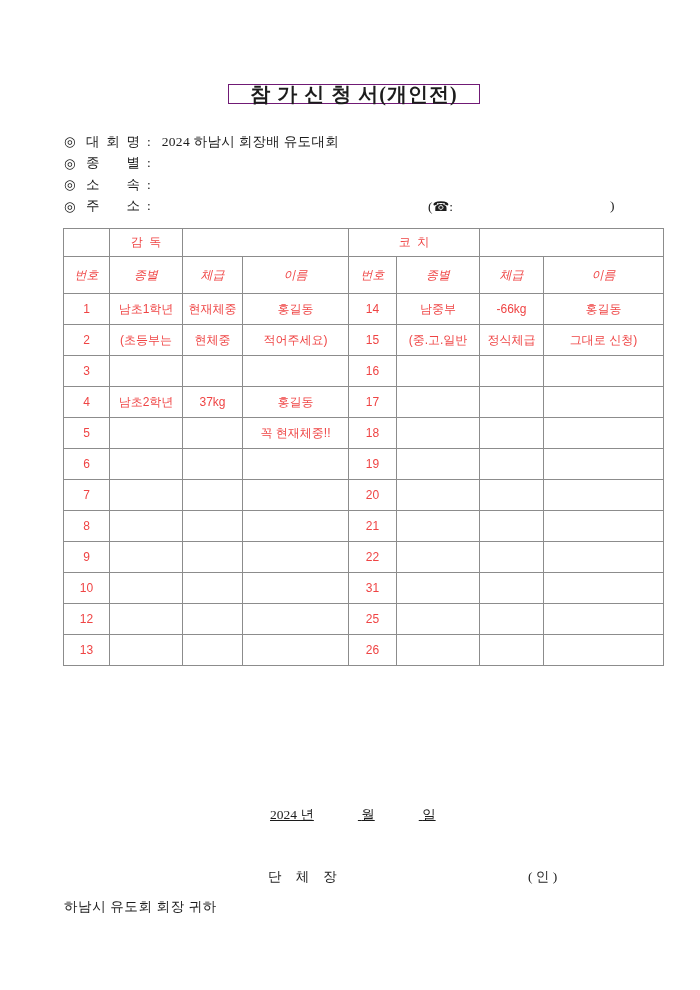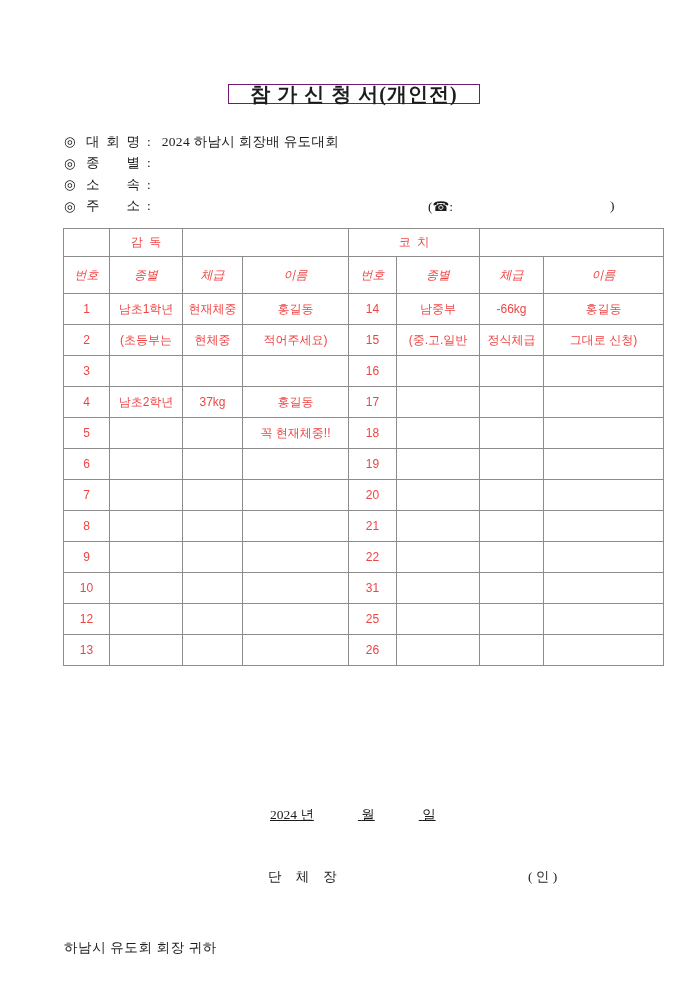--- a/index.html
+++ b/index.html
@@ -42,21 +42,21 @@
   tbody.body-rows td { height:30px; }
   
   .statement {
     position:absolute; top:761px; left:0; width:700px; text-align:center;
     font-size:13.5px; letter-spacing:0.4px;
   }
   .date-line { position:absolute; top:806px; left:270px; font-size:13.5px;text-decoration:underline; }
   .date-line span { margin-right:44px; }
   .signer { position:absolute; top:868px; left:262px; font-size:13.5px; white-space:pre; letter-spacing:1px;margin-left:6px; }
   .seal   { position:absolute; top:868px; left:528px; font-size:13.5px; white-space:pre; }
-  .recipient { position:absolute; top:898px; left:64px; font-size:13.5px; letter-spacing:0.6px;margin-top:41px; }
+  .recipient { position:absolute; top:898px; left:64px; font-size:13.5px; letter-spacing:0.6px; }
 </style>
 </head>
 <body>
 
 <div class="page">
 
   <div class="title-box">
     <span>참 가 신 청 서(개인전)</span>
   </div>
 

